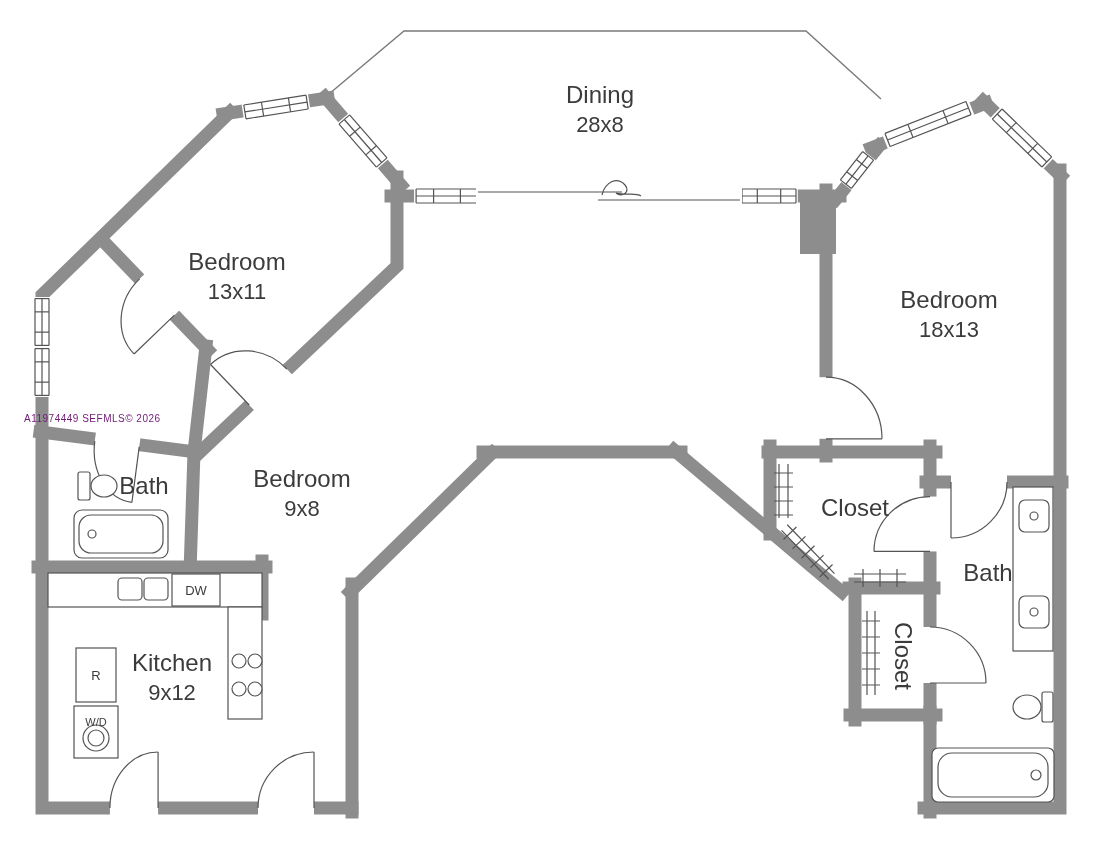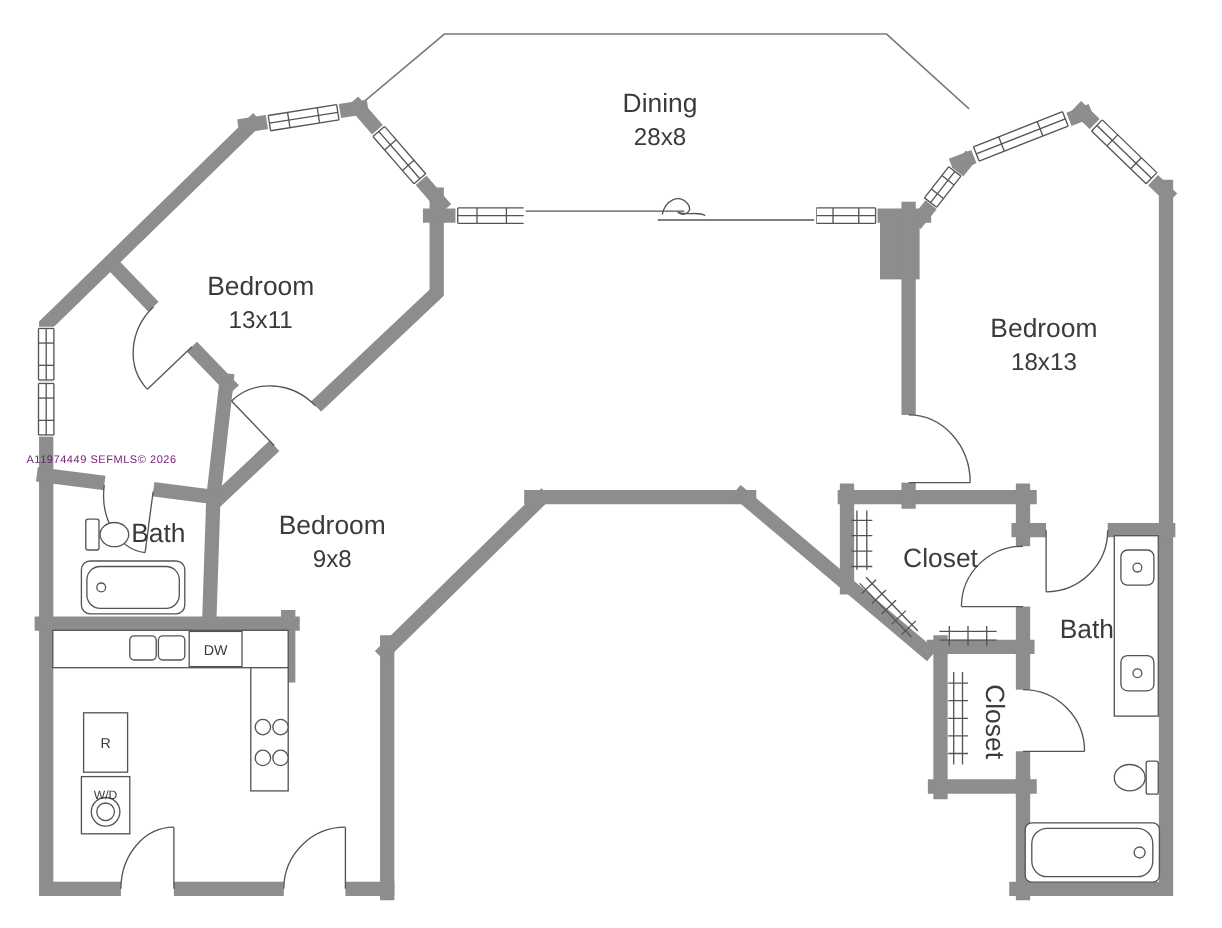--- a/index.html
+++ b/index.html
@@ -184,20 +184,24 @@
   <div class="room-label" style="left:949px; top:314px">
     <div class="room-name">Bedroom</div>
     <div class="room-dims">18x13</div>
   </div>
 
   <div class="room-label" style="left:302px; top:493px">
     <div class="room-name">Bedroom</div>
     <div class="room-dims">9x8</div>
   </div>
 
+  <div class="room-label" style="left:172px; top:677px">
+    <div class="room-name">Kitchen</div>
+    <div class="room-dims">9x12</div>
+  </div>
 
   <div class="room-label" style="left:144px; top:486px">
     <div class="room-name">Bath</div>
   </div>
 
   <div class="room-label" style="left:855px; top:508px">
     <div class="room-name">Closet</div>
   </div>
 
   <div class="room-label" style="left:988px; top:573px">

